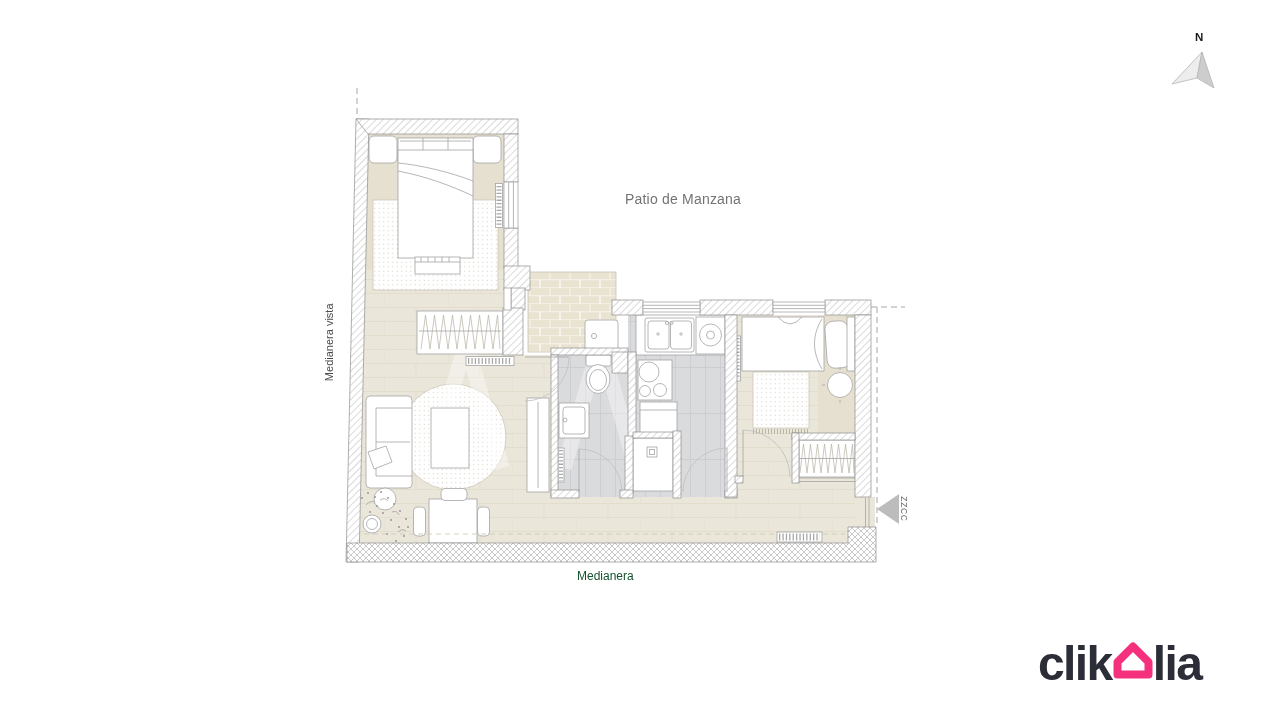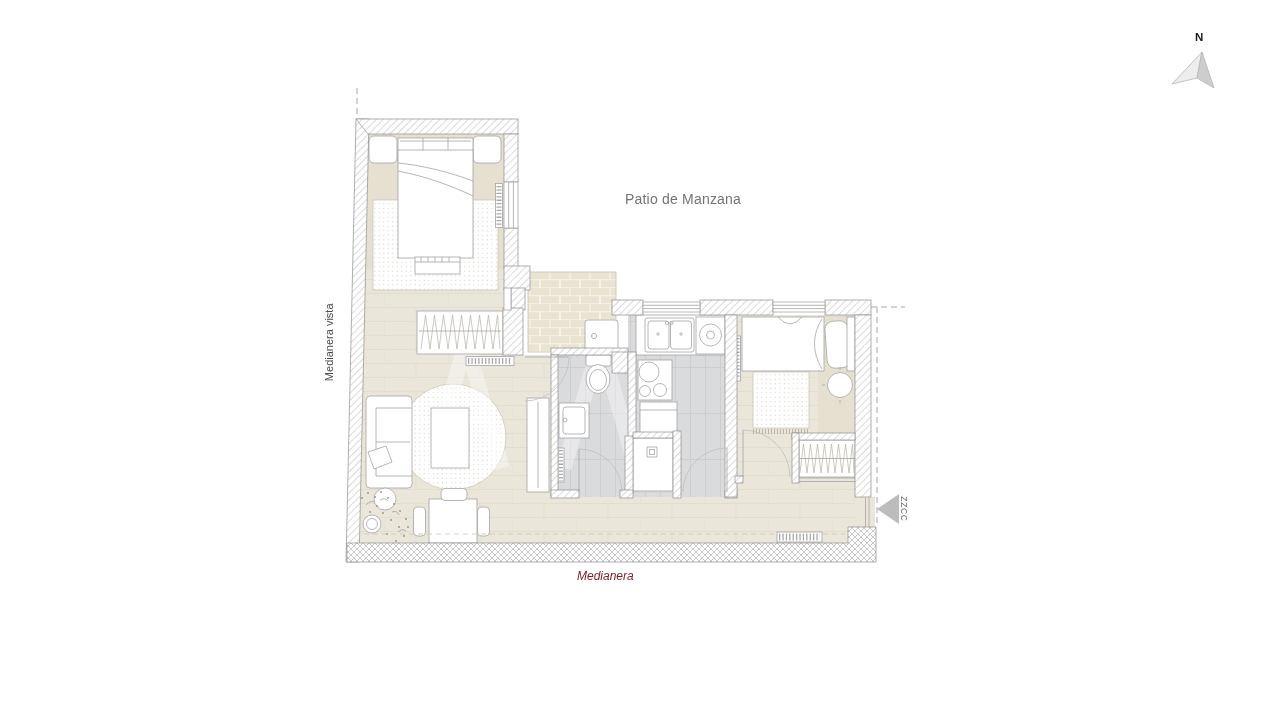--- a/index.html
+++ b/index.html
@@ -1,21 +1,21 @@
 <!DOCTYPE html>
 <html><head>
 <meta charset="utf-8">
 <style>
   html,body{margin:0;padding:0;background:#fff;}
   .canvas{position:relative;width:1280px;height:720px;background:#ffffff;overflow:hidden;
           font-family:"Liberation Sans",sans-serif;}
   .plan{position:absolute;left:0;top:0;}
   .lbl{position:absolute;line-height:1.15;white-space:nowrap;}
   .lbl-patio{left:625px;top:191px;font-size:14px;color:#737373;letter-spacing:.2px;}
-  .lbl-medianera{left:577px;top:570px;font-size:12px;color:#7f1d1d;font-style:italic;}
+  .lbl-medianera{left:577px;top:570px;font-size:12px;color:#14532d;}
   .lbl-mv{left:271px;top:336px;width:116px;text-align:center;transform:rotate(-90deg);
           font-size:11px;color:#4a4a4a;white-space:nowrap;}
   .lbl-zzcc{left:884px;top:504px;width:38px;text-align:center;transform:rotate(90deg);
             font-size:8.5px;color:#6b6b6b;letter-spacing:.6px;}
   .lbl-n{left:1195px;top:31px;font-size:11.5px;font-weight:bold;color:#1b1b1b;}
   .logo{position:absolute;left:1038px;top:640px;display:flex;align-items:flex-end;
         font-weight:bold;font-size:48px;letter-spacing:-1.6px;color:#2b2e37;line-height:1;}
   .logo .house{margin:0 0 9px 1px;display:block;}
   svg .f{fill:#ffffff;stroke:#a3a3a3;stroke-width:.8;}
   svg .ln{fill:none;stroke:#a3a3a3;stroke-width:.8;}
@@ -282,14 +282,21 @@
 
   <polygon points="877,509 899,494 899,524" fill="#bcbcbc"></polygon>
 </svg>
 
 <div class="lbl lbl-patio">Patio de Manzana</div>
 <div class="lbl lbl-mv">Medianera vista</div>
 <div class="lbl lbl-medianera">Medianera</div>
 <div class="lbl lbl-zzcc">ZZCC</div>
 <div class="lbl lbl-n">N</div>
 
-
+<div class="logo">
+  <span>clik</span>
+  <svg class="house" width="40" height="37" viewBox="0 0 40 37">
+    <path d="M20 4.5 L35.5 20 V32.5 H4.5 V20 Z" fill="none" stroke="#f5317d" stroke-width="8" stroke-linejoin="round"></path>
+  </svg>
+  <span>lia</span>
 </div>
 
+</div>
+
 </body></html>

